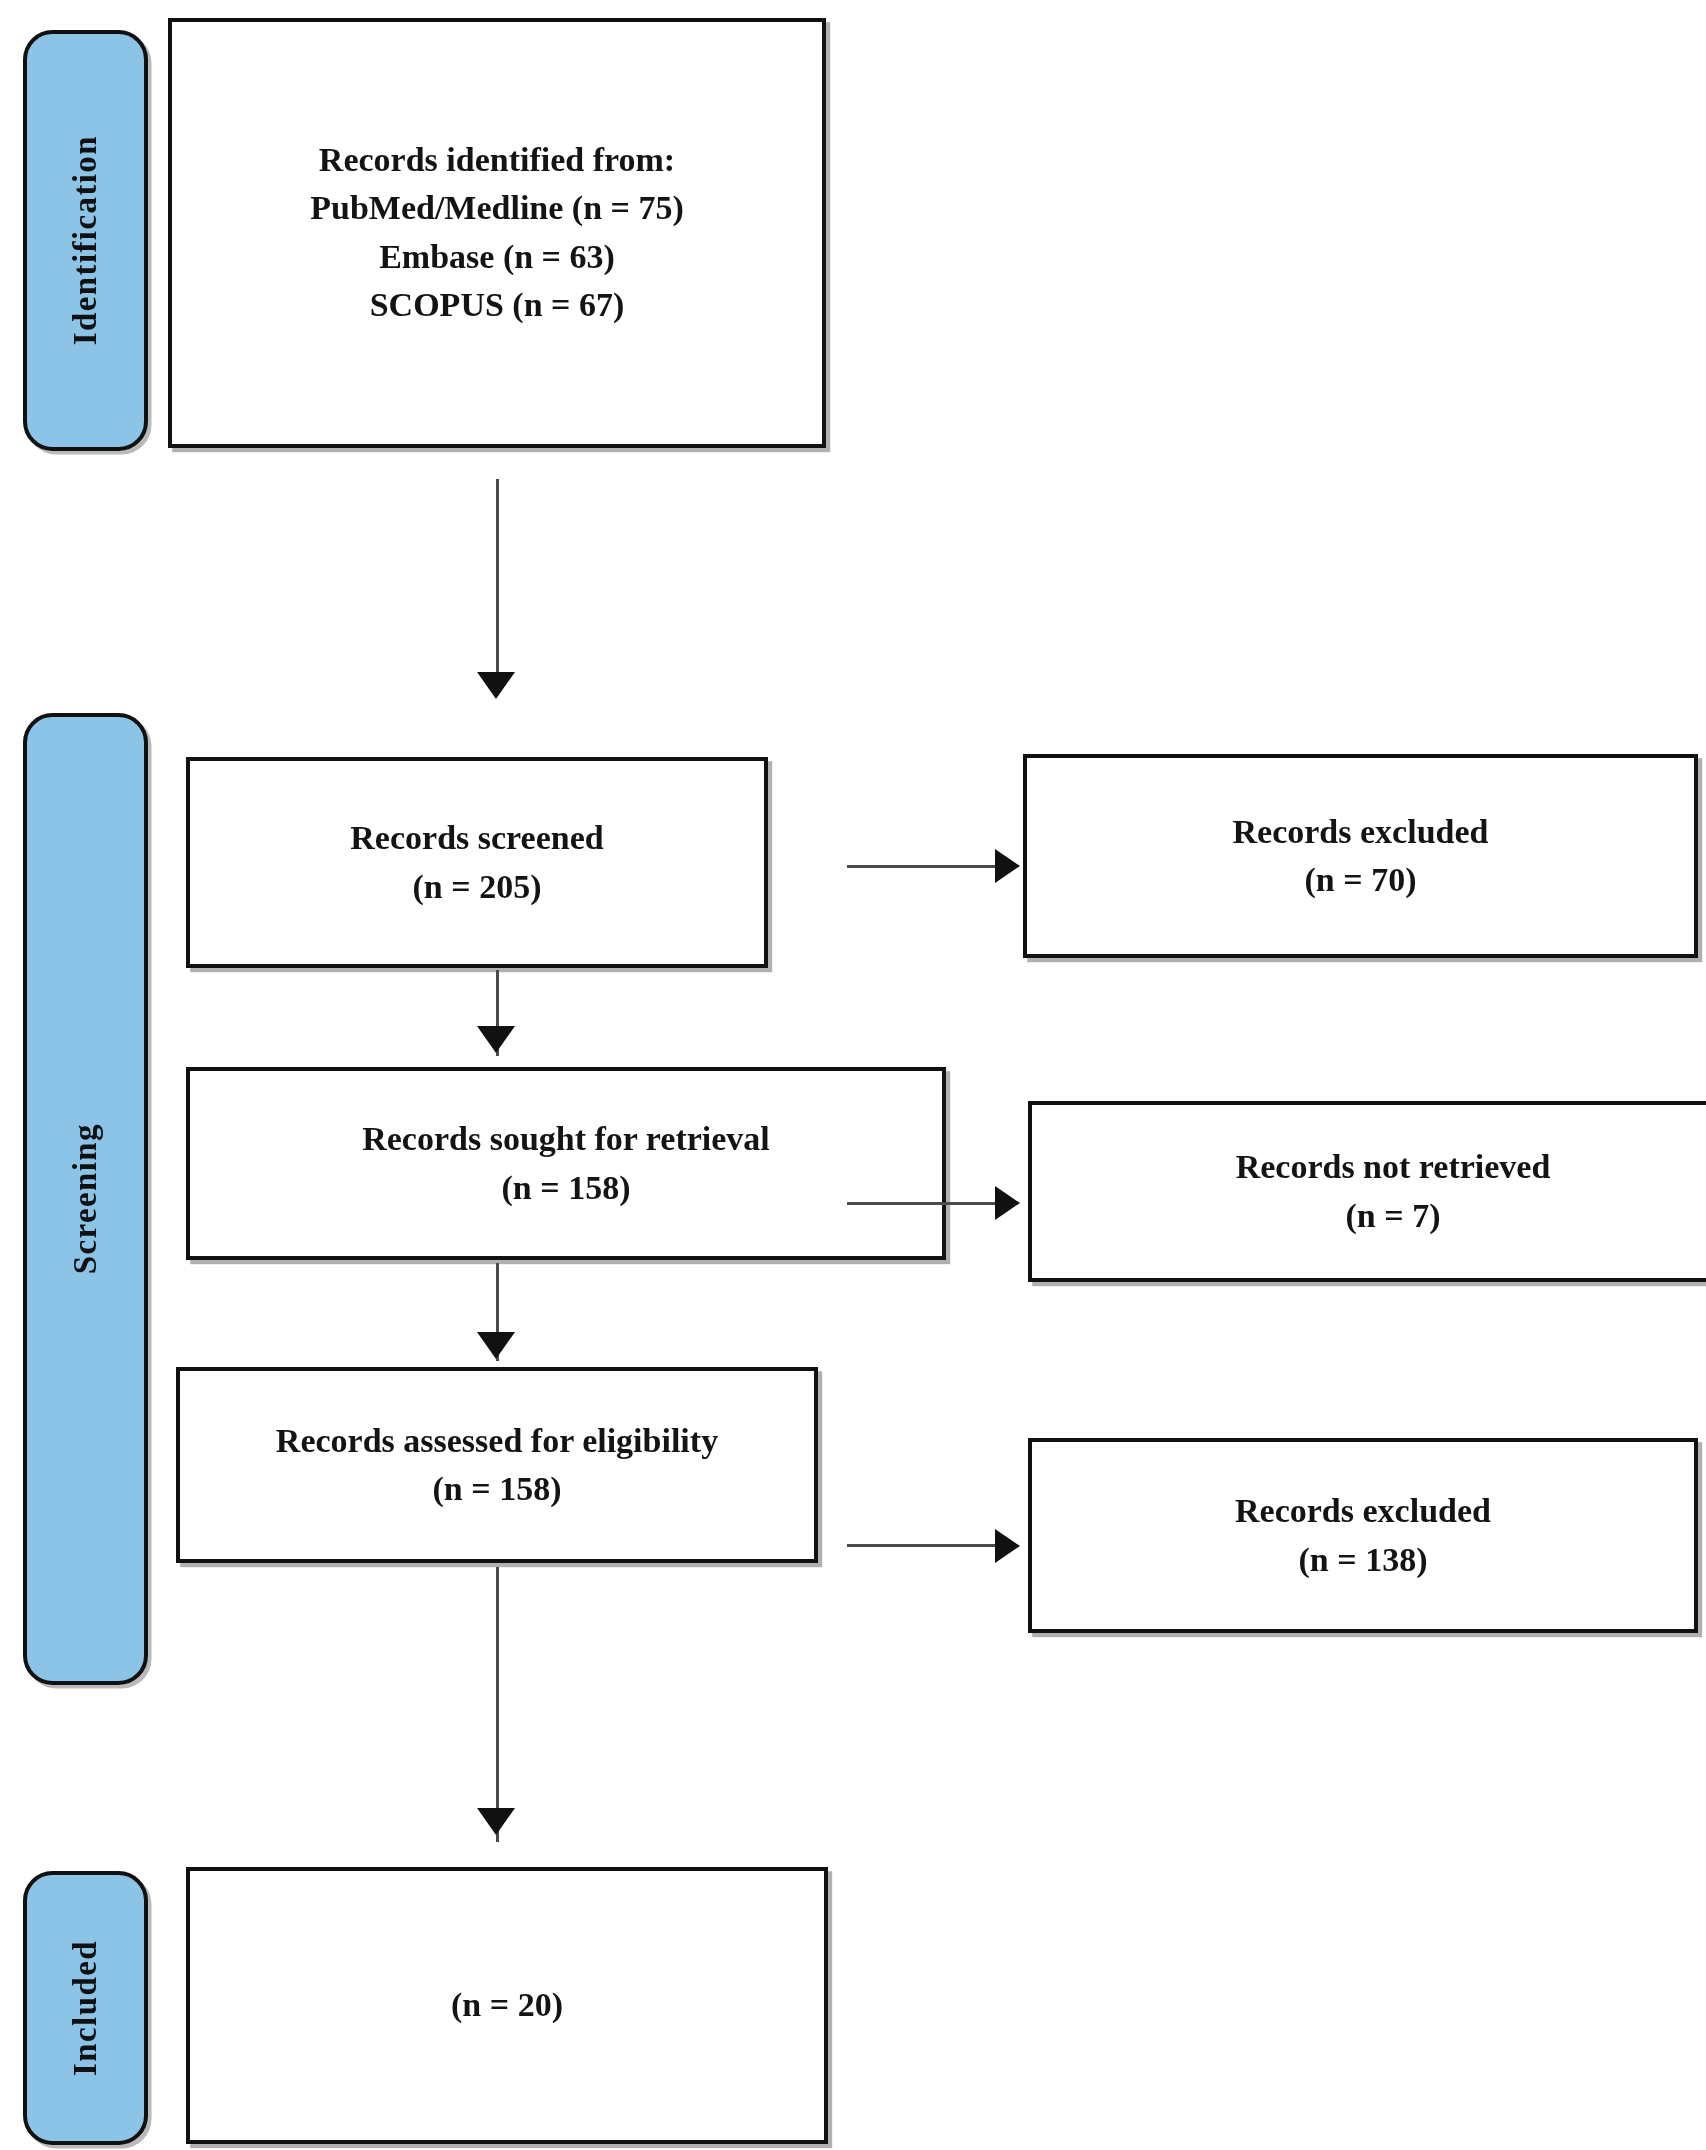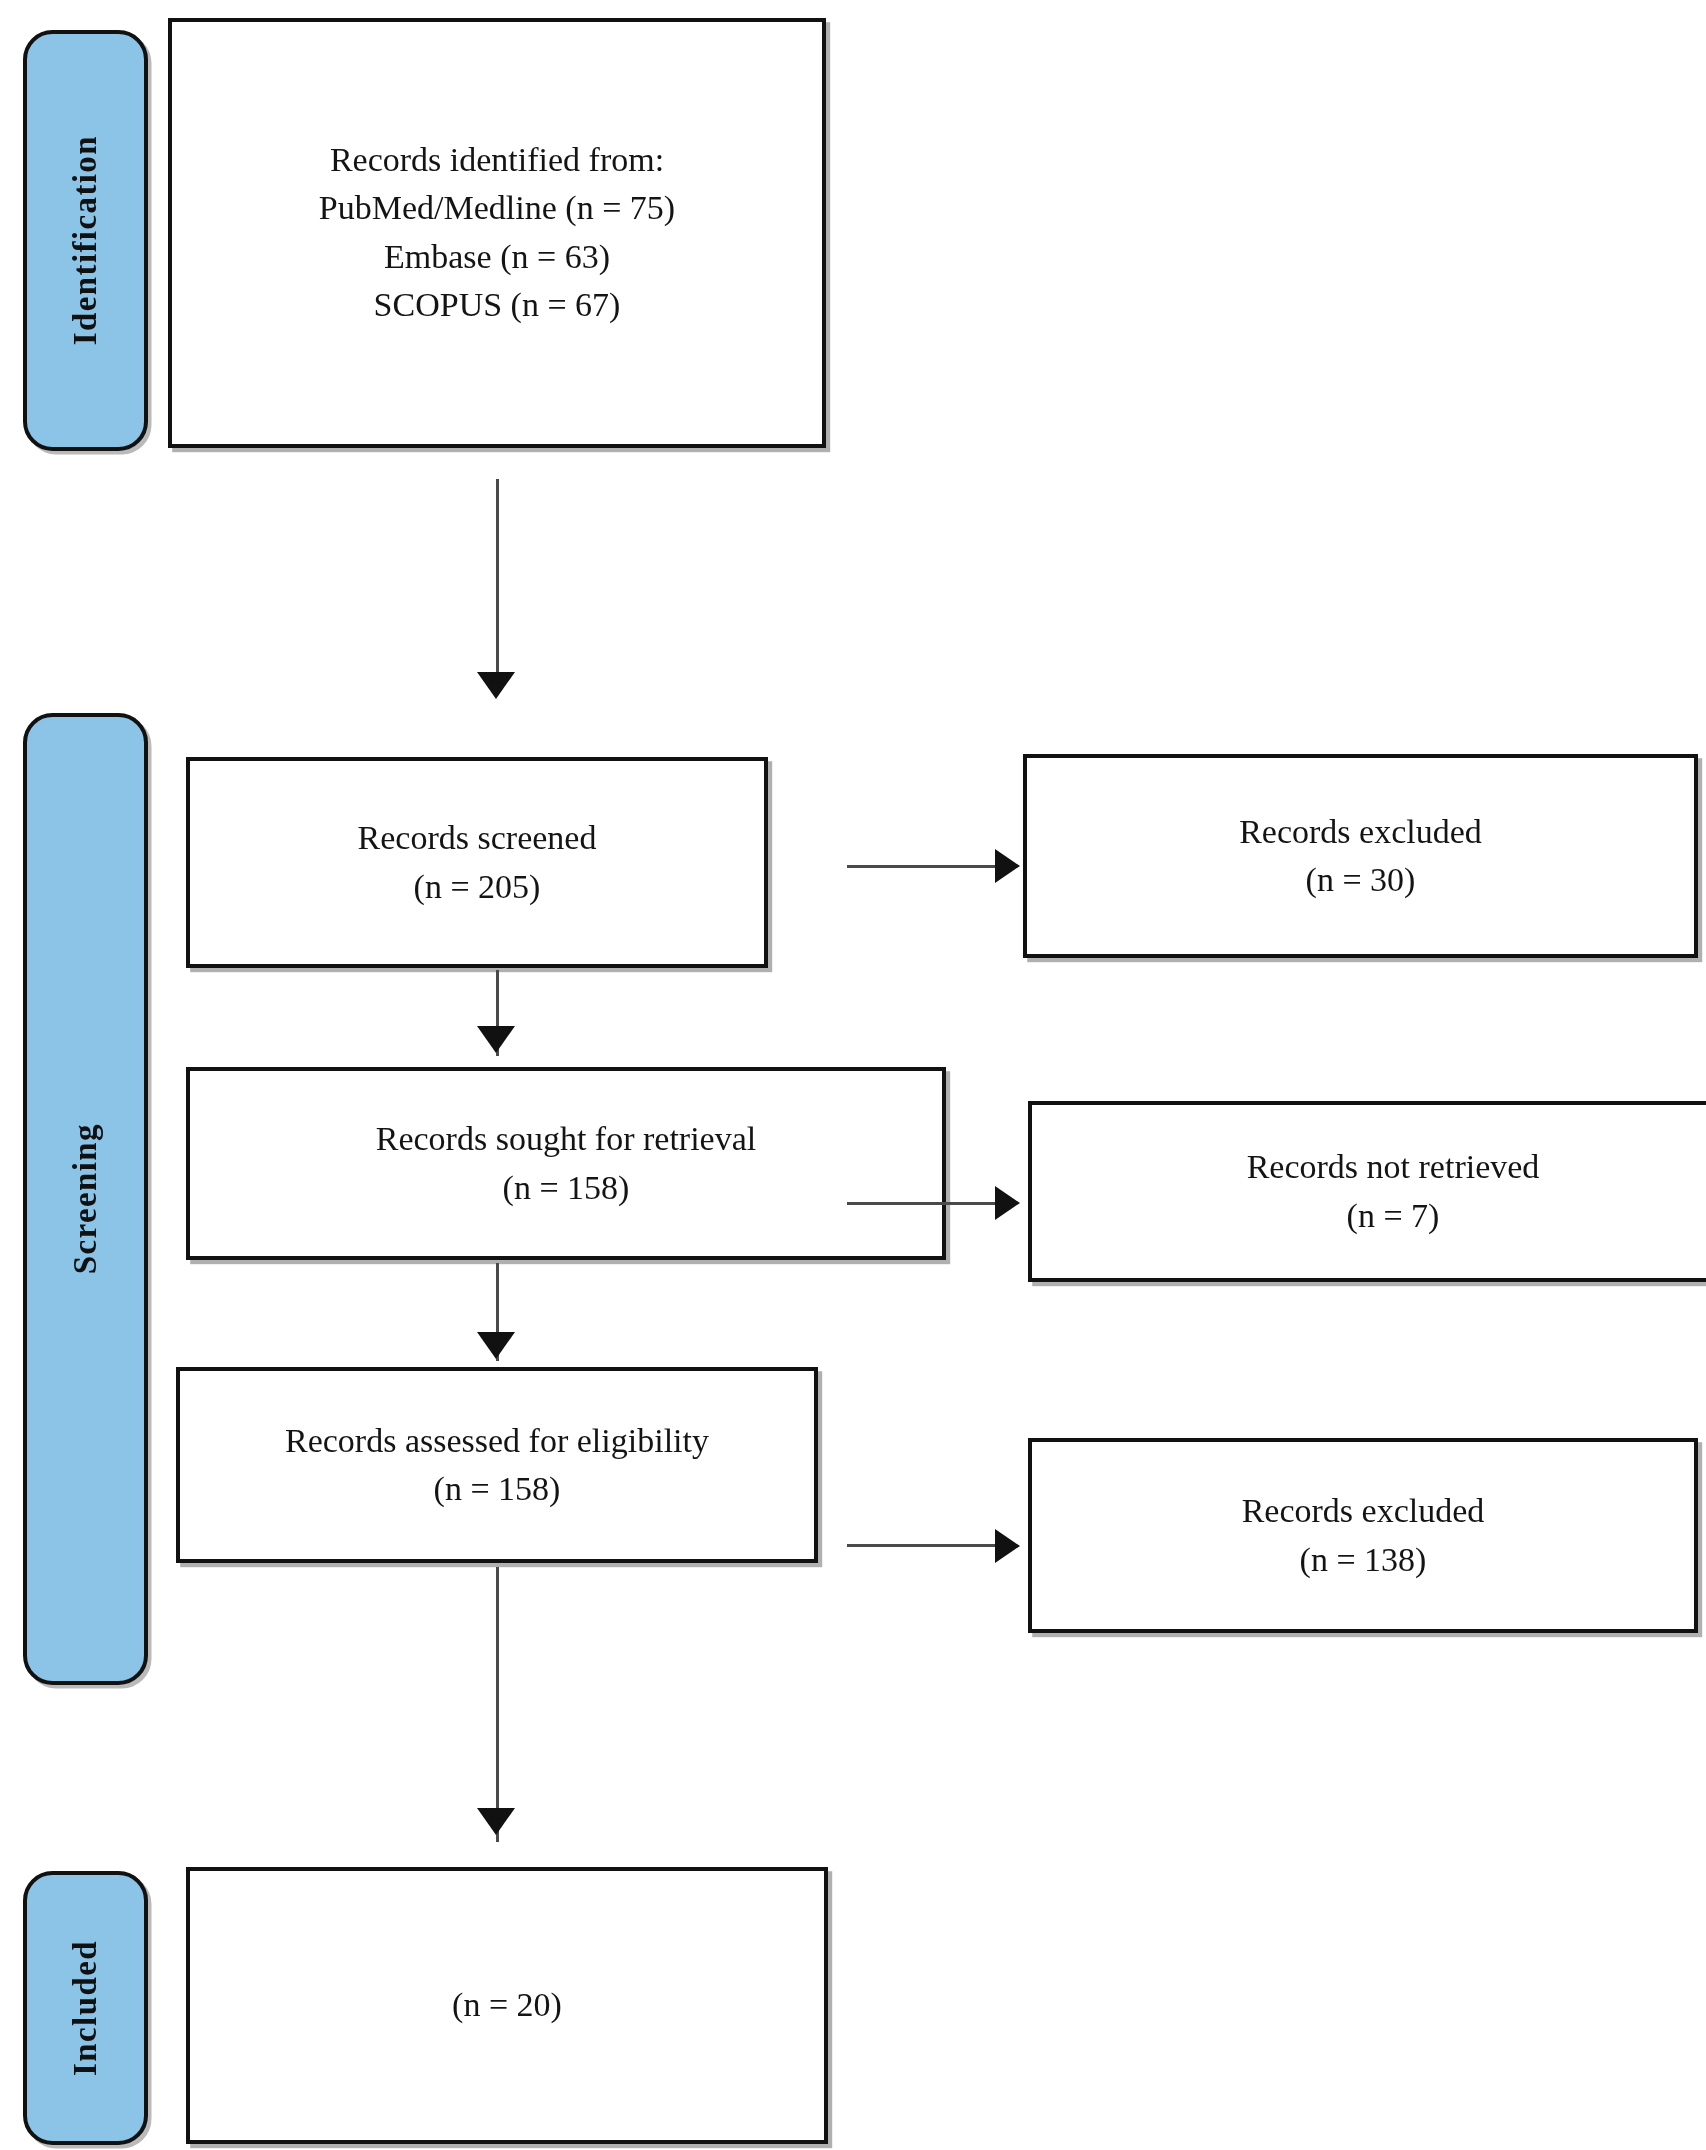--- a/index.html
+++ b/index.html
@@ -52,20 +52,21 @@
     justify-content: center;
     padding: 7px 15.4px;
   }
   .flow-box .line {
     font-size: 34px;
     line-height: 1.42;
     color: #141414;
     text-align: center;
     white-space: nowrap;
     font-family: "Liberation Serif", "DejaVu Serif", serif;
+    font-weight: bold;
   }
 
   
   .arrow-v {
     position: absolute;
     width: 0;
     border-left: 3.5px solid #4a4a4a;
   }
   .arrow-v-head {
     position: absolute;
@@ -119,21 +120,21 @@
   <div class="flow-box" style="left:186px; top:757px; width:582px; height:211px;">
     <div class="line">Records screened</div>
     <div class="line">(n = 205)</div>
   </div>
 
   <div class="arrow-h" style="left:847px; top:865px; width:151px;"></div>
   <div class="arrow-h-head" style="left:995px; top:849px;"></div>
 
   <div class="flow-box" style="left:1023px; top:754px; width:675px; height:204px;">
     <div class="line">Records excluded</div>
-    <div class="line">(n = 30)</div>
+    <div class="line">(n = 70)</div>
   </div>
 
   <div class="arrow-v" style="left:496px; top:970px; width:0; height:86px;"></div>
   <div class="arrow-v-head" style="left:477px; top:1026px;"></div>
 
   <div class="flow-box" style="left:186px; top:1067px; width:760px; height:193px;">
     <div class="line">Records sought for retrieval</div>
     <div class="line">(n = 158)</div>
   </div>
 

